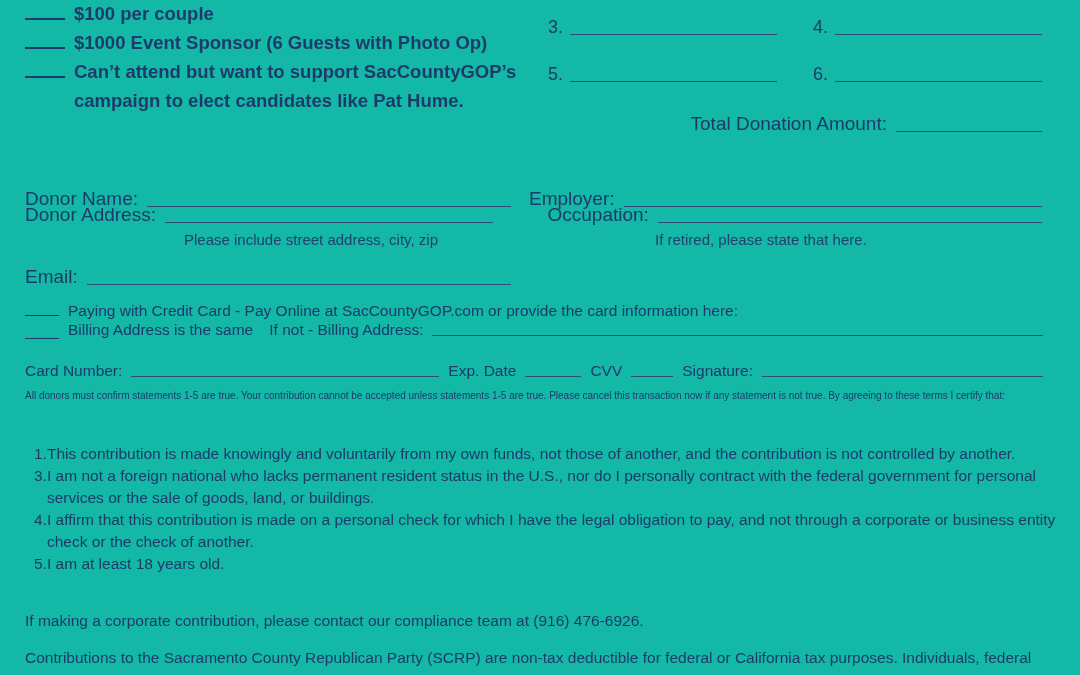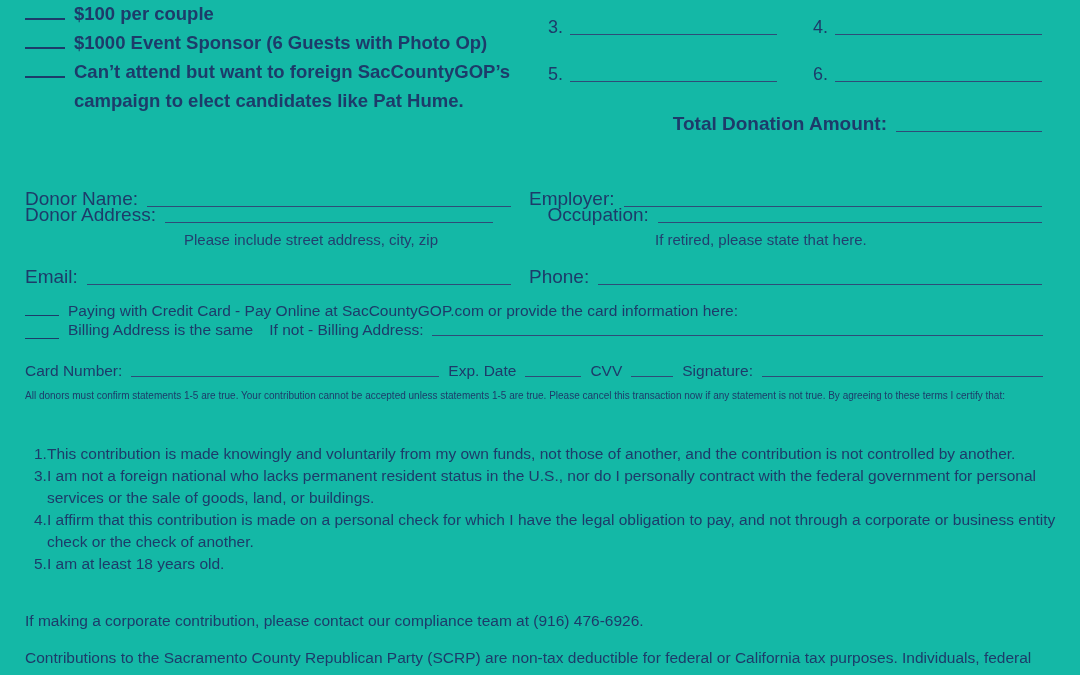--- a/index.html
+++ b/index.html
@@ -29,21 +29,21 @@
   
   .guests { position:absolute; left:548px; top:8px; width:494px;
     display:grid; grid-template-columns:1fr 1fr; column-gap:36px; row-gap:17px;
     font-size:18px; }
   .guest { display:flex; align-items:flex-end; height:30px; }
   .guest .num { margin-right:7px; }
   .guest .uline { flex:1; margin-bottom:3px; }
 
   .total-row { position:absolute; left:540px; top:113px; width:502px;
     display:flex; align-items:flex-end; justify-content:flex-end;
-    font-weight:700; font-size:19px; }
+    font-weight:400; font-size:19px; }
   .total-row .uline { width:146px; margin-left:9px; margin-bottom:3px; }
 
   
   .bigrow { font-size:19px; left:25px; width:1017px; }
   .sec-l { width:486px; display:flex; align-items:flex-end; }
   .sec-r { width:513px; margin-left:18px; display:flex; align-items:flex-end; }
   .bigrow .lbl { margin-right:9px; }
   .bigrow .uline { flex:1; margin-bottom:3px; }
   .r-donor   { top:152px;margin-top:36px; }
   .r-address { top:204px;gap:36px; }
@@ -88,21 +88,21 @@
     <div class="opt">
       <span class="blank opt-blank"></span>
       <span class="lbl">$100 per couple</span>
     </div>
     <div class="opt">
       <span class="blank opt-blank"></span>
       <span class="lbl">$1000 Event Sponsor (6 Guests with Photo Op)</span>
     </div>
     <div class="opt">
       <span class="blank opt-blank"></span>
-      <span class="lbl">Can’t attend but want to foreign SacCountyGOP’s</span>
+      <span class="lbl">Can’t attend but want to support SacCountyGOP’s</span>
     </div>
     <div class="opt-cont">campaign to elect candidates like Pat Hume.</div>
   </div>
 
   <div class="guests">
     <div class="guest">
       <span class="num">3.</span>
       <span class="uline"></span>
     </div>
     <div class="guest">
@@ -146,24 +146,20 @@
     </div>
   </div>
   <div class="hint hint-addr">Please include street address, city, zip</div>
   <div class="hint hint-occ">If retired, please state that here.</div>
 
   <div class="row bigrow r-email">
     <div class="sec-l">
       <span class="lbl">Email:</span>
       <span class="uline"></span>
     </div>
-    <div class="sec-r">
-      <span class="lbl">Phone:</span>
-      <span class="uline"></span>
-    </div>
   </div>
 
   <div class="row ccrow r-cc1">
     <span class="blank cc-blank"></span>
     <span class="lbl">Paying with Credit Card - Pay Online at SacCountyGOP.com or provide the card information here:</span>
   </div>
   <div class="row ccrow r-cc2">
     <span class="blank cc-blank"></span>
     <span class="lbl">Billing Address is the same</span>
     <span class="gap"></span>

